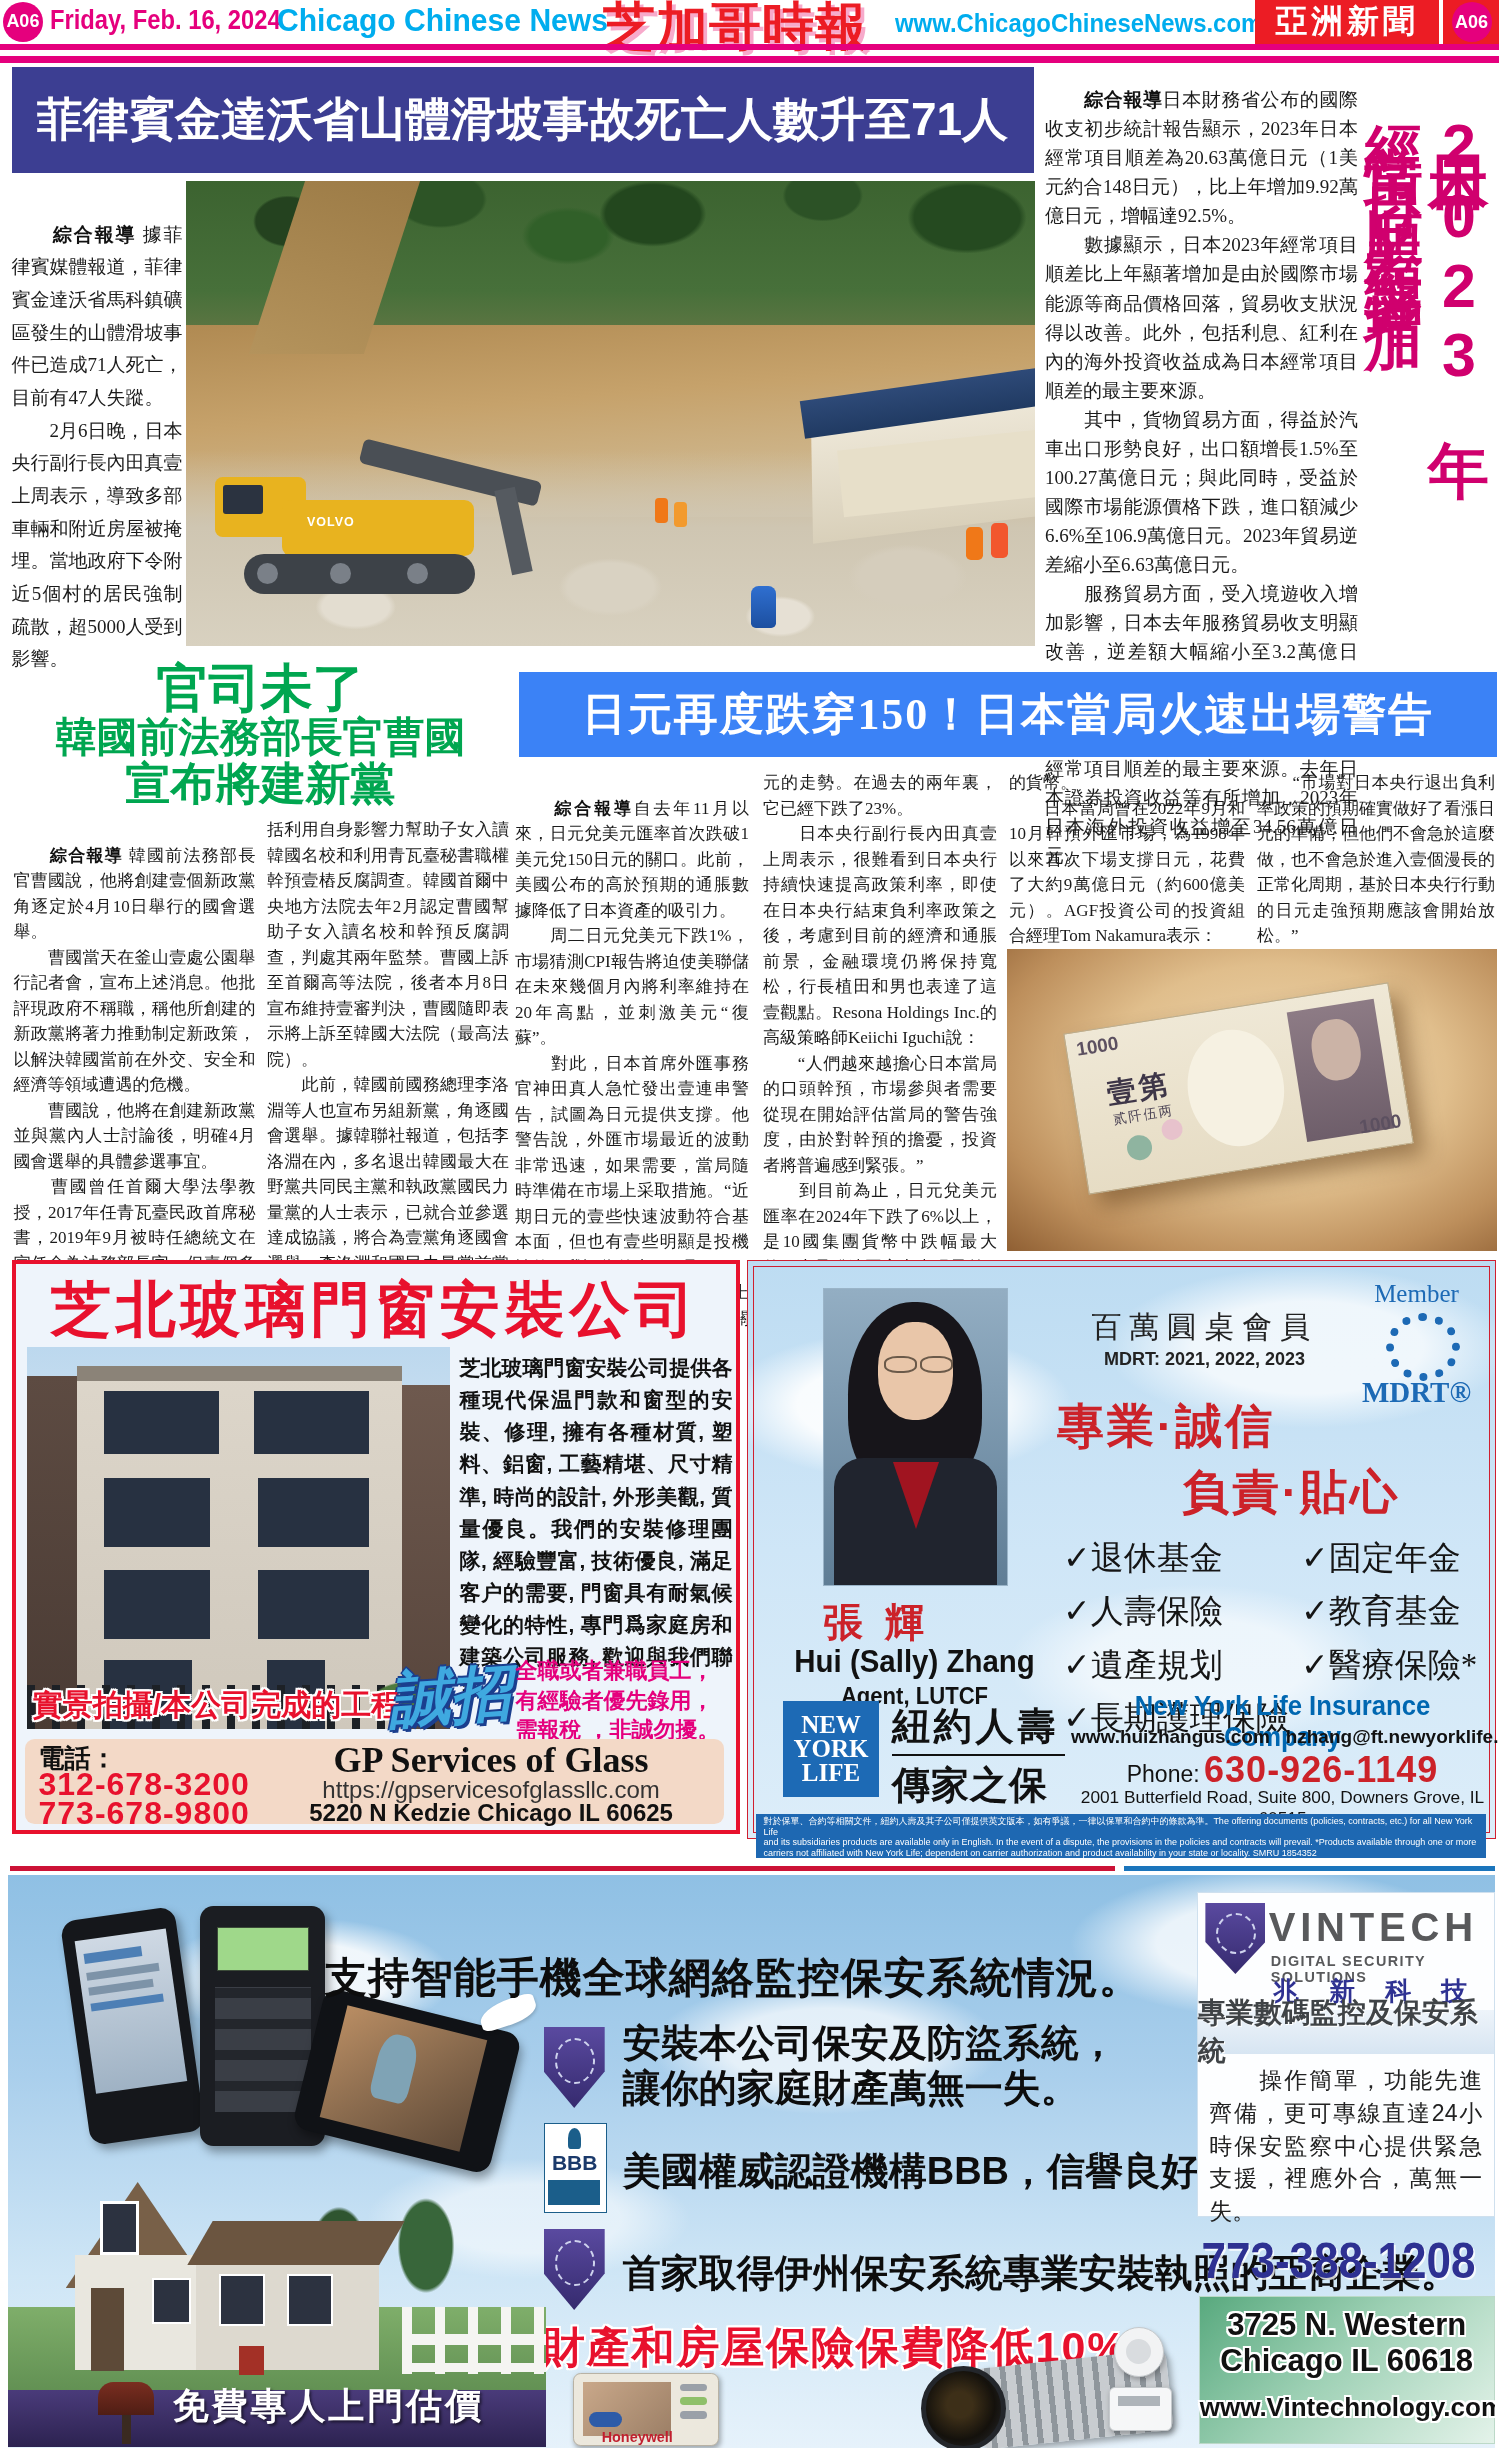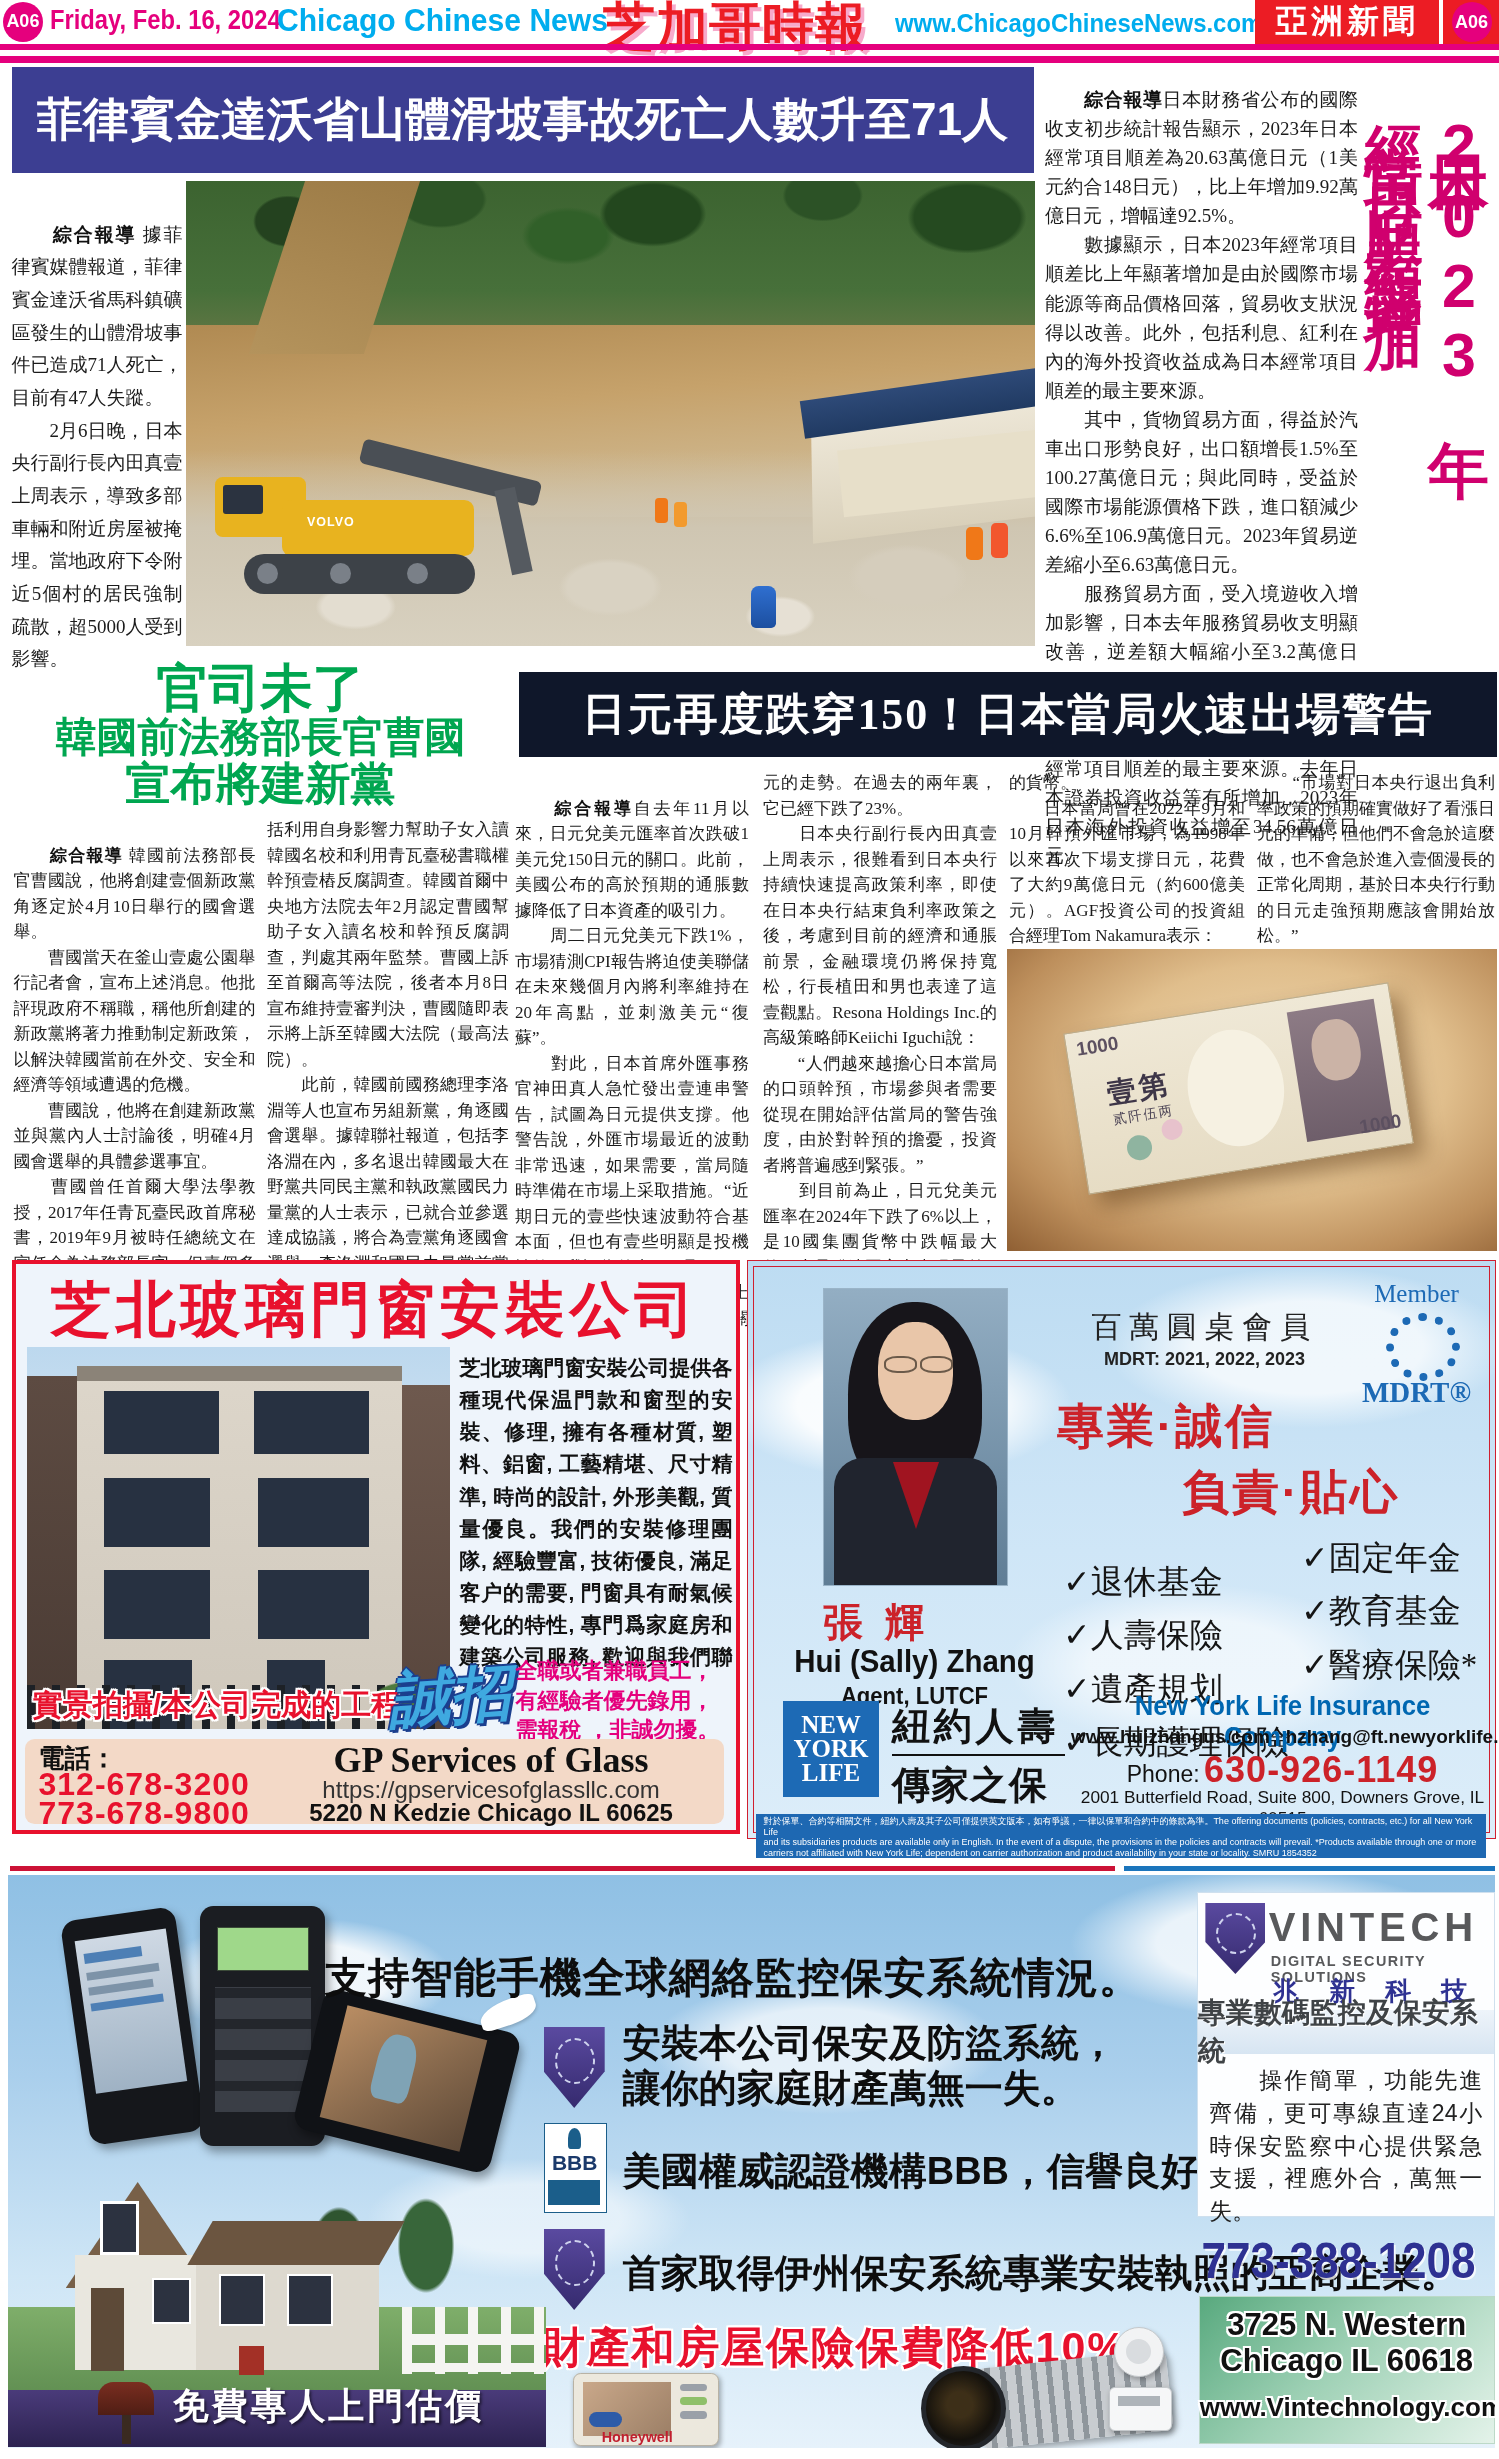--- a/index.html
+++ b/index.html
@@ -128,21 +128,21 @@
   <div class="abs prose" style="left:13.4px;top:817px;width:242px;height:430px;font-size:17px;line-height:1.5;">
     <span class="lead">　　綜合報導</span><span> 韓國前法務部長官曹國說，他將創建壹個新政黨角逐定於4月10日舉行的國會選舉。
 　　曹國當天在釜山壹處公園舉行記者會，宣布上述消息。他批評現政府不稱職，稱他所創建的新政黨將著力推動制定新政策，以解決韓國當前在外交、安全和經濟等領域遭遇的危機。
 　　曹國說，他將在創建新政黨並與黨內人士討論後，明確4月國會選舉的具體參選事宜。
 　　曹國曾任首爾大學法學教授，2017年任青瓦臺民政首席秘書，2019年9月被時任總統文在寅任命為法務部長官，但壹個多月後即因深陷醜聞，宣布辭職。
 　　曹國後來受到多項指控，包</span>
   </div>
   <div class="abs prose" style="left:267px;top:817px;width:242px;height:430px;font-size:17px;line-height:1.5;">括利用自身影響力幫助子女入讀韓國名校和利用青瓦臺秘書職權幹預壹樁反腐調查。韓國首爾中央地方法院去年2月認定曹國幫助子女入讀名校和幹預反腐調查，判處其兩年監禁。曹國上訴至首爾高等法院，後者本月8日宣布維持壹審判決，曹國隨即表示將上訴至韓國大法院（最高法院）。
 　　此前，韓國前國務總理李洛淵等人也宣布另組新黨，角逐國會選舉。據韓聯社報道，包括李洛淵在內，多名退出韓國最大在野黨共同民主黨和執政黨國民力量黨的人士表示，已就合並參選達成協議，將合為壹黨角逐國會選舉，李洛淵和國民力量黨前黨首李俊錫共同擔任黨首。</div>
 
-  <div class="abs" style="left:519px;top:672px;width:978px;height:85px;background:#0f172a;display:flex;align-items:center;justify-content:center;">
+  <div class="abs" style="left:519px;top:672px;width:978px;height:85px;background:#3b82f6;display:flex;align-items:center;justify-content:center;">
     <span class="serif" style="color:#fff;font-weight:bold;font-size:44px;letter-spacing:1.9px;white-space:nowrap;">日元再度跌穿150！日本當局火速出場警告</span>
   </div>
   <div class="abs prose" style="left:515px;top:770px;width:234px;height:480px;font-size:17px;line-height:1.5;">
     <span class="lead">　　綜合報導</span><span>自去年11月以來，日元兌美元匯率首次跌破1美元兌150日元的關口。此前，美國公布的高於預期的通脹數據降低了日本資產的吸引力。
 　　周二日元兌美元下跌1%，市場猜測CPI報告將迫使美聯儲在未來幾個月內將利率維持在20年高點，並刺激美元“復蘇”。
 　　對此，日本首席外匯事務官神田真人急忙發出壹連串警告，試圖為日元提供支撐。他警告說，外匯市場最近的波動非常迅速，如果需要，當局隨時準備在市場上采取措施。“近期日元的壹些快速波動符合基本面，但也有壹些明顯是投機性的。我認為後者不可取。”
 　　日本財務大臣鈴木俊壹上周五表示，日本將繼續密切關註日</span>
   </div>
   <div class="abs prose" style="left:763px;top:770px;width:234px;height:480px;font-size:17px;line-height:1.5;">元的走勢。在過去的兩年裏，它已經下跌了23%。
 　　日本央行副行長內田真壹上周表示，很難看到日本央行持續快速提高政策利率，即使在日本央行結束負利率政策之後，考慮到目前的經濟和通脹前景，金融環境仍將保持寬松，行長植田和男也表達了這壹觀點。Resona Holdings Inc.的高級策略師Keiichi Iguchi說：
@@ -232,21 +232,21 @@
     <div class="abs sans" style="left:317px;top:88px;width:279px;text-align:center;font-size:18px;font-weight:bold;color:#222;">MDRT:  2021, 2022, 2023</div>
     <div class="abs" style="left:611px;top:19px;width:115px;height:134px;text-align:center;">
       <div class="serif" style="color:#1d6ab5;font-size:25px;">Member</div>
       <div class="abs" style="left:27px;top:33px;width:58px;height:52px;border:8.6px dotted #1d6ab5;border-radius:50%;"></div>
       <div class="abs serif" style="left:0;top:96px;width:115px;color:#1d6ab5;font-weight:bold;font-size:29px;">MDRT®</div>
     </div>
 
     <div class="abs sans" style="left:309px;top:134px;color:#cc2229;font-weight:bold;font-size:47px;letter-spacing:2.9px;">專業·誠信</div>
     <div class="abs sans" style="left:434px;top:200px;color:#cc2229;font-weight:bold;font-size:47px;letter-spacing:2.9px;">負責·貼心</div>
 
-    <div class="abs serif" style="left:315px;top:271px;width:240px;font-size:33px;color:#151515;line-height:1.62;margin-top:24px;">
+    <div class="abs serif" style="left:315px;top:271px;width:240px;font-size:33px;color:#151515;line-height:1.62;">
       <div>✓退休基金</div>
       <div>✓人壽保險</div>
       <div>✓遺產規划</div>
       <div>✓長期護理保險</div>
     </div>
     <div class="abs serif" style="left:553px;top:271px;width:192px;font-size:33px;color:#151515;line-height:1.62;">
       <div>✓固定年金</div>
       <div>✓教育基金</div>
       <div>✓醫療保險*</div>
     </div>

